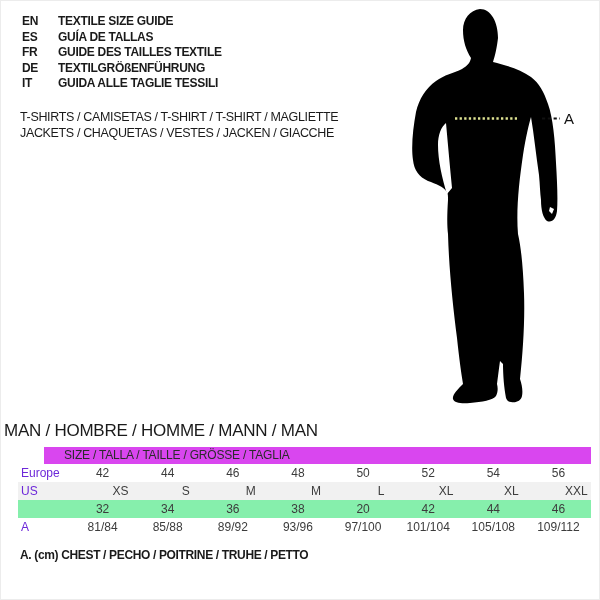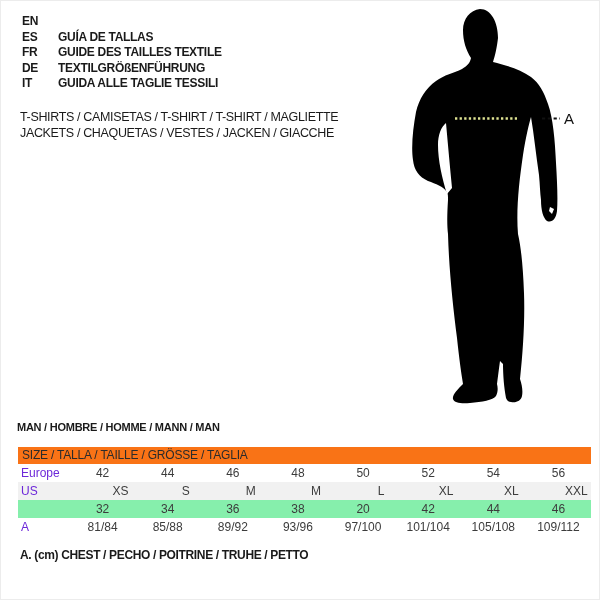--- a/index.html
+++ b/index.html
@@ -11,42 +11,43 @@
   
   .lang-list{position:absolute;left:22px;top:14px;}
   .lang-row{display:flex;line-height:15.5px;font-size:12px;font-weight:bold;letter-spacing:-0.3px;}
   .lang-code{width:36px;flex:0 0 36px;}
   
   .products{position:absolute;left:20px;top:109px;font-size:12.5px;font-weight:normal;
     line-height:16px;letter-spacing:-0.35px;}
   
   .figure-wrap{position:absolute;left:390px;top:0;width:210px;height:410px;}
   
-  .man-header{position:absolute;left:17px;top:421px;font-size:11px;font-weight:bold;letter-spacing:-0.25px;}
+  .man-header{position:absolute;left:4px;top:421px;font-size:17px;font-weight:normal;letter-spacing:-0.25px;}
   
   .size-table{position:absolute;left:18px;top:447px;width:573px;font-size:12px;color:#3c3c3c;}
-  .table-head{height:17px;line-height:17px;background:#f97316;color:#2b2b2b;
-    padding-left:4px;letter-spacing:-0.2px;}
+  .table-head{height:17px;line-height:17px;background:#d946ef;color:#2b2b2b;
+    padding-left:20px;letter-spacing:-0.2px;margin-left:26px;}
   .t-row{display:grid;grid-template-columns:52px repeat(8,1fr);height:18px;line-height:18px;align-items:center;}
   .t-row .cell{text-align:center;white-space:nowrap;}
   .t-row .label{text-align:left;padding-left:3px;color:#6d28d9;}
   .shade-white{background:#ffffff;}
   .shade-light{background:#f1f1f1;gap:36px;}
   .shade-light2{background:#86efac;}
   
   .footnote{position:absolute;left:20px;top:548px;font-size:12px;font-weight:bold;letter-spacing:-0.35px;}
 </style>
 </head>
 <body>
 
 <div class="canvas">
 
   <div class="lang-list">
       <div class="lang-row">
         <span class="lang-code">EN</span>
+        <span>TEXTILE SIZE GUIDE</span>
       </div>
       <div class="lang-row">
         <span class="lang-code">ES</span>
         <span>GUÍA DE TALLAS</span>
       </div>
       <div class="lang-row">
         <span class="lang-code">FR</span>
         <span>GUIDE DES TAILLES TEXTILE</span>
       </div>
       <div class="lang-row">

